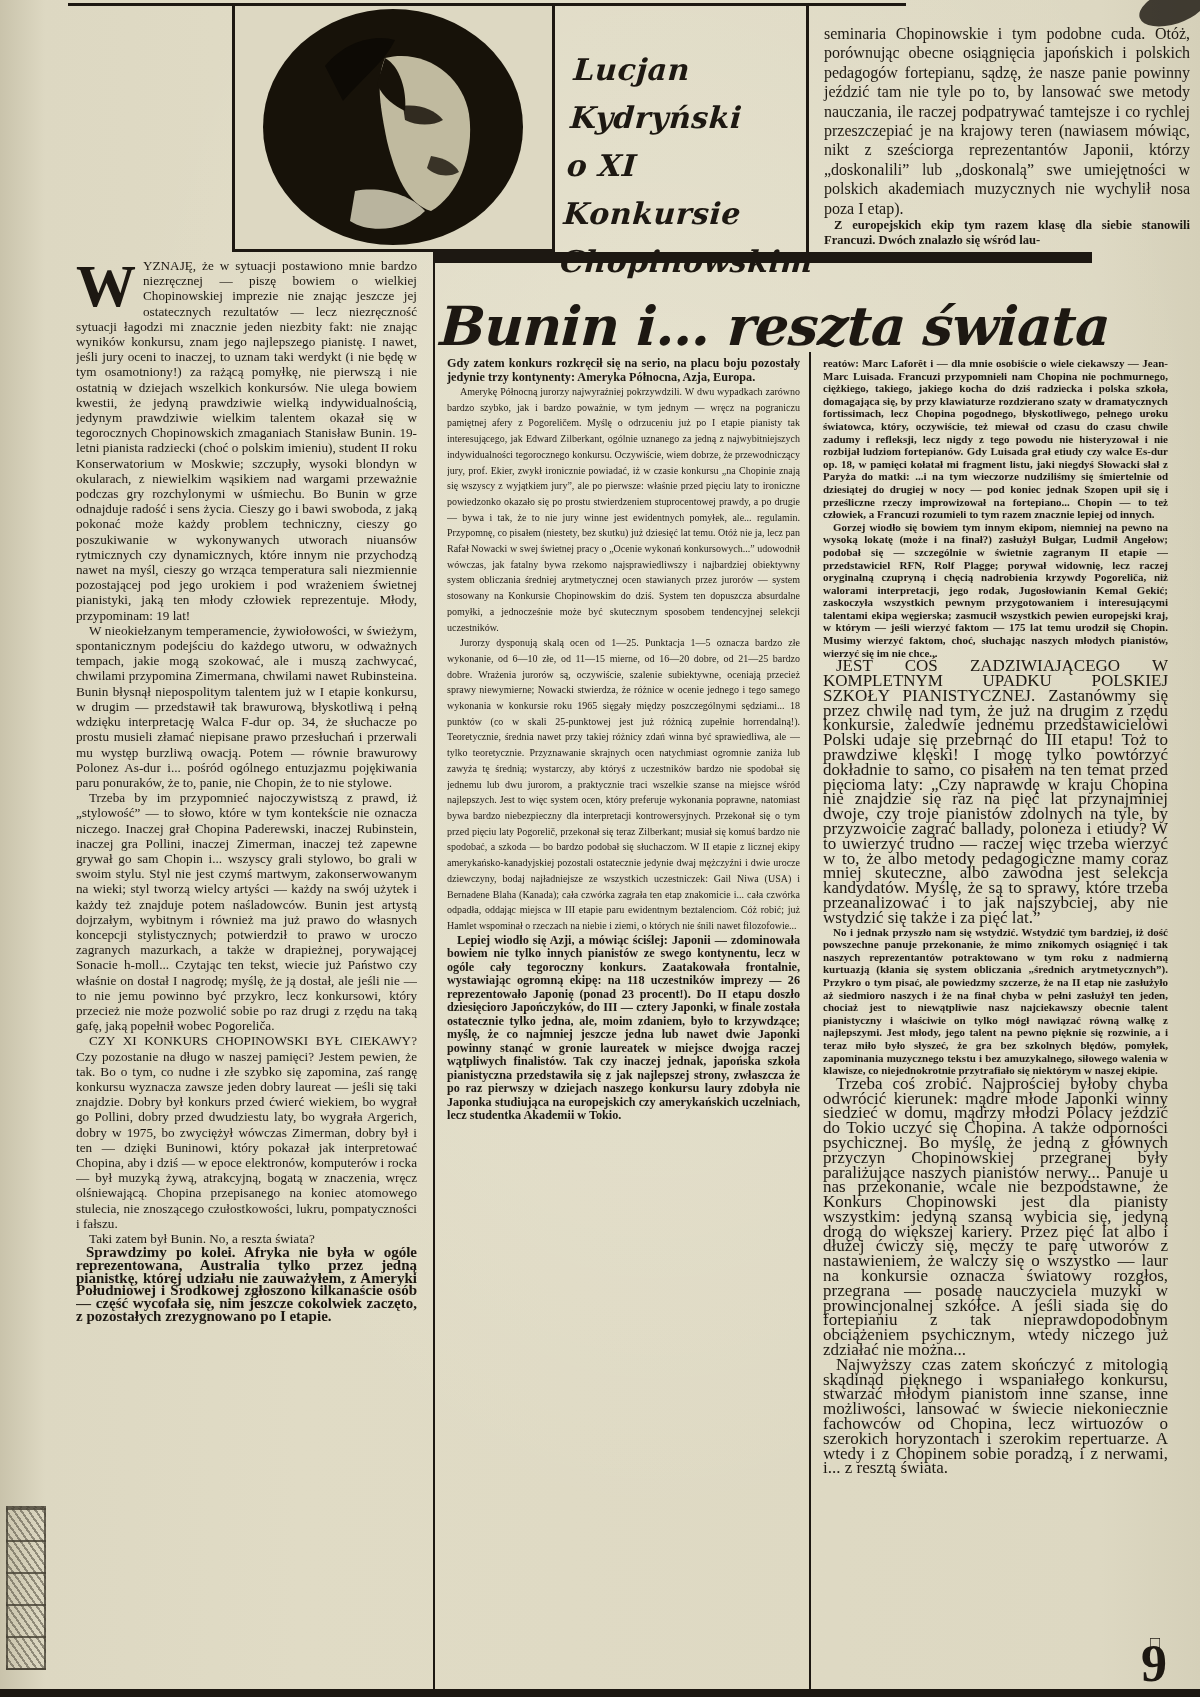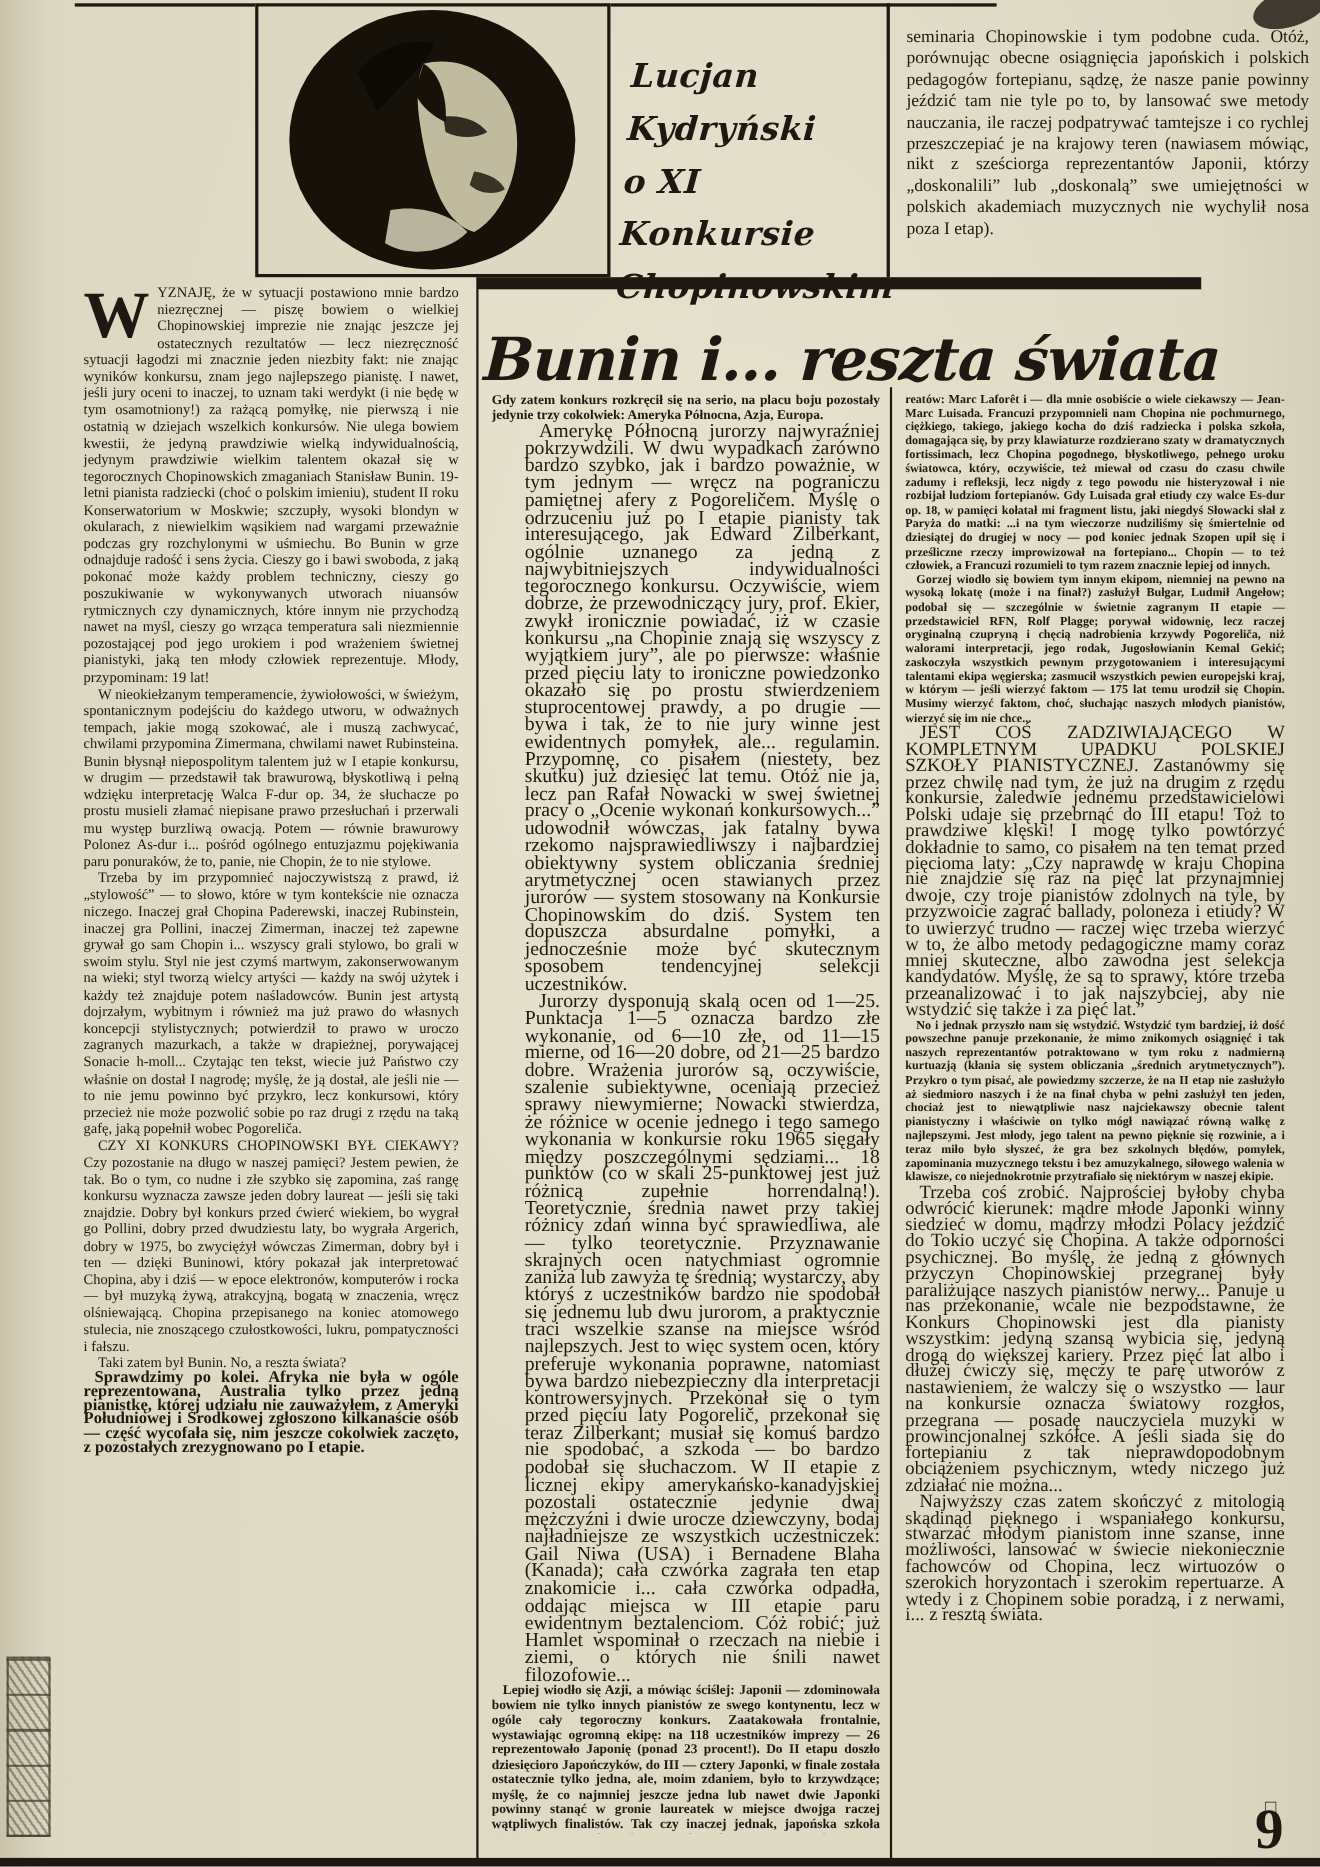--- a/index.html
+++ b/index.html
@@ -30,21 +30,21 @@
   .col{position:absolute;overflow:hidden;}
   #col-left {left:76px; top:258px;width:341px;height:1408px;}
   #col-mid  {left:447px;top:357px;width:353px;height:1310px;}
   #col-right{left:823px;top:357px;width:345px;height:1310px;}
   p{margin:0;text-align:justify;}
   .p-body{text-indent:13px;}
   .p-small{font-weight:bold;text-indent:10px;}
   [data-list] p:first-child{text-indent:0;}
   #col-left  .p-body{font-size:13.2px;line-height:15.2px;}
   #col-left  .p-small{font-size:15px;line-height:12.7px;}
-  #col-mid   .p-body{font-size:18px;line-height:15.7px;margin-left:30px;}
+  #col-mid   .p-body{font-size:10px;line-height:15.7px;}
   #col-mid   .p-small{font-size:12.2px;line-height:13.5px;}
   #col-right .p-body{font-size:17px;line-height:14.8px;}
   #col-right .p-small{font-size:11px;line-height:12.6px;}
   .dropcap{float:left;font-weight:bold;font-size:60px;line-height:46px;padding:5px 7px 0 0;font-family:"Liberation Serif",serif;}
   
   #top-rule{left:68px;top:3px;width:838px;height:3px;}
   #header-rule{left:806px;top:3px;width:3px;height:249px;}
   #title-bar{left:434px;top:252px;width:658px;height:11px;}
   #divider-1{left:433px;top:252px;width:2px;height:1438px;}
   #divider-2{left:809px;top:352px;width:2px;height:1338px;}
@@ -83,39 +83,40 @@
     <div>Lucjan</div>
     <div>Kydryński</div>
     <div>o XI Konkursie</div>
     <div>Chopinowskim</div>
   </div>
 
   <div class="rule" id="header-rule"></div>
 
   <div id="header-col" data-list="header_column">
       <p class="p-body">seminaria Chopinowskie i tym podobne cuda. Otóż, porównując obecne osiągnięcia japońskich i polskich pedagogów fortepianu, sądzę, że nasze panie powinny jeździć tam nie tyle po to, by lansować swe metody nauczania, ile raczej podpatrywać tamtejsze i co rychlej przeszczepiać je na krajowy teren (nawiasem mówiąc, nikt z sześciorga reprezentantów Japonii, którzy „doskonalili” lub „doskonalą” swe umiejętności w polskich akademiach muzycznych nie wychylił nosa poza I etap).</p>
+      <p class="p-small">Z europejskich ekip tym razem klasę dla siebie stanowili Francuzi. Dwóch znalazło się wśród lau-</p>
     </div>
 
   <div class="rule" id="title-bar"></div>
 
   <h1 id="page-title">Bunin i... reszta świata</h1>
 
   <div class="rule" id="divider-1"></div>
   <div class="rule" id="divider-2"></div>
 
   <div class="col" id="col-left" data-list="columns.left">
       <p class="p-body"><span class="dropcap">W</span>YZNAJĘ, że w sytuacji postawiono mnie bardzo niezręcznej — piszę bowiem o wielkiej Chopinowskiej imprezie nie znając jeszcze jej ostatecznych rezultatów — lecz niezręczność sytuacji łagodzi mi znacznie jeden niezbity fakt: nie znając wyników konkursu, znam jego najlepszego pianistę. I nawet, jeśli jury oceni to inaczej, to uznam taki werdykt (i nie będę w tym osamotniony!) za rażącą pomyłkę, nie pierwszą i nie ostatnią w dziejach wszelkich konkursów. Nie ulega bowiem kwestii, że jedyną prawdziwie wielką indywidualnością, jedynym prawdziwie wielkim talentem okazał się w tegorocznych Chopinowskich zmaganiach Stanisław Bunin. 19-letni pianista radziecki (choć o polskim imieniu), student II roku Konserwatorium w Moskwie; szczupły, wysoki blondyn w okularach, z niewielkim wąsikiem nad wargami przeważnie podczas gry rozchylonymi w uśmiechu. Bo Bunin w grze odnajduje radość i sens życia. Cieszy go i bawi swoboda, z jaką pokonać może każdy problem techniczny, cieszy go poszukiwanie w wykonywanych utworach niuansów rytmicznych czy dynamicznych, które innym nie przychodzą nawet na myśl, cieszy go wrząca temperatura sali niezmiennie pozostającej pod jego urokiem i pod wrażeniem świetnej pianistyki, jaką ten młody człowiek reprezentuje. Młody, przypominam: 19 lat!</p>
       <p class="p-body">W nieokiełzanym temperamencie, żywiołowości, w świeżym, spontanicznym podejściu do każdego utworu, w odważnych tempach, jakie mogą szokować, ale i muszą zachwycać, chwilami przypomina Zimermana, chwilami nawet Rubinsteina. Bunin błysnął niepospolitym talentem już w I etapie konkursu, w drugim — przedstawił tak brawurową, błyskotliwą i pełną wdzięku interpretację Walca F-dur op. 34, że słuchacze po prostu musieli złamać niepisane prawo przesłuchań i przerwali mu występ burzliwą owacją. Potem — równie brawurowy Polonez As-dur i... pośród ogólnego entuzjazmu pojękiwania paru ponuraków, że to, panie, nie Chopin, że to nie stylowe.</p>
       <p class="p-body">Trzeba by im przypomnieć najoczywistszą z prawd, iż „stylowość” — to słowo, które w tym kontekście nie oznacza niczego. Inaczej grał Chopina Paderewski, inaczej Rubinstein, inaczej gra Pollini, inaczej Zimerman, inaczej też zapewne grywał go sam Chopin i... wszyscy grali stylowo, bo grali w swoim stylu. Styl nie jest czymś martwym, zakonserwowanym na wieki; styl tworzą wielcy artyści — każdy na swój użytek i każdy też znajduje potem naśladowców. Bunin jest artystą dojrzałym, wybitnym i również ma już prawo do własnych koncepcji stylistycznych; potwierdził to prawo w uroczo zagranych mazurkach, a także w drapieżnej, porywającej Sonacie h-moll... Czytając ten tekst, wiecie już Państwo czy właśnie on dostał I nagrodę; myślę, że ją dostał, ale jeśli nie — to nie jemu powinno być przykro, lecz konkursowi, który przecież nie może pozwolić sobie po raz drugi z rzędu na taką gafę, jaką popełnił wobec Pogoreliča.</p>
       <p class="p-body">CZY XI KONKURS CHOPINOWSKI BYŁ CIEKAWY? Czy pozostanie na długo w naszej pamięci? Jestem pewien, że tak. Bo o tym, co nudne i złe szybko się zapomina, zaś rangę konkursu wyznacza zawsze jeden dobry laureat — jeśli się taki znajdzie. Dobry był konkurs przed ćwierć wiekiem, bo wygrał go Pollini, dobry przed dwudziestu laty, bo wygrała Argerich, dobry w 1975, bo zwyciężył wówczas Zimerman, dobry był i ten — dzięki Buninowi, który pokazał jak interpretować Chopina, aby i dziś — w epoce elektronów, komputerów i rocka — był muzyką żywą, atrakcyjną, bogatą w znaczenia, wręcz olśniewającą. Chopina przepisanego na koniec atomowego stulecia, nie znoszącego czułostkowości, lukru, pompatyczności i fałszu.</p>
       <p class="p-body">Taki zatem był Bunin. No, a reszta świata?</p>
       <p class="p-small">Sprawdzimy po kolei. Afryka nie była w ogóle reprezentowana, Australia tylko przez jedną pianistkę, której udziału nie zauważyłem, z Ameryki Południowej i Środkowej zgłoszono kilkanaście osób — część wycofała się, nim jeszcze cokolwiek zaczęto, z pozostałych zrezygnowano po I etapie.</p>
     </div>
   <div class="col" id="col-mid" data-list="columns.middle">
-      <p class="p-small">Gdy zatem konkurs rozkręcił się na serio, na placu boju pozostały jedynie trzy cokolwiek: Ameryka Północna, Azja, Europa.</p>
+      <p class="p-small">Gdy zatem konkurs rozkręcił się na serio, na placu boju pozostały jedynie trzy kontynenty: Ameryka Północna, Azja, Europa.</p>
       <p class="p-body">Amerykę Północną jurorzy najwyraźniej pokrzywdzili. W dwu wypadkach zarówno bardzo szybko, jak i bardzo poważnie, w tym jednym — wręcz na pograniczu pamiętnej afery z Pogoreličem. Myślę o odrzuceniu już po I etapie pianisty tak interesującego, jak Edward Zilberkant, ogólnie uznanego za jedną z najwybitniejszych indywidualności tegorocznego konkursu. Oczywiście, wiem dobrze, że przewodniczący jury, prof. Ekier, zwykł ironicznie powiadać, iż w czasie konkursu „na Chopinie znają się wszyscy z wyjątkiem jury”, ale po pierwsze: właśnie przed pięciu laty to ironiczne powiedzonko okazało się po prostu stwierdzeniem stuprocentowej prawdy, a po drugie — bywa i tak, że to nie jury winne jest ewidentnych pomyłek, ale... regulamin. Przypomnę, co pisałem (niestety, bez skutku) już dziesięć lat temu. Otóż nie ja, lecz pan Rafał Nowacki w swej świetnej pracy o „Ocenie wykonań konkursowych...” udowodnił wówczas, jak fatalny bywa rzekomo najsprawiedliwszy i najbardziej obiektywny system obliczania średniej arytmetycznej ocen stawianych przez jurorów — system stosowany na Konkursie Chopinowskim do dziś. System ten dopuszcza absurdalne pomyłki, a jednocześnie może być skutecznym sposobem tendencyjnej selekcji uczestników.</p>
       <p class="p-body">Jurorzy dysponują skalą ocen od 1—25. Punktacja 1—5 oznacza bardzo złe wykonanie, od 6—10 złe, od 11—15 mierne, od 16—20 dobre, od 21—25 bardzo dobre. Wrażenia jurorów są, oczywiście, szalenie subiektywne, oceniają przecież sprawy niewymierne; Nowacki stwierdza, że różnice w ocenie jednego i tego samego wykonania w konkursie roku 1965 sięgały między poszczególnymi sędziami... 18 punktów (co w skali 25-punktowej jest już różnicą zupełnie horrendalną!). Teoretycznie, średnia nawet przy takiej różnicy zdań winna być sprawiedliwa, ale — tylko teoretycznie. Przyznawanie skrajnych ocen natychmiast ogromnie zaniża lub zawyża tę średnią; wystarczy, aby któryś z uczestników bardzo nie spodobał się jednemu lub dwu jurorom, a praktycznie traci wszelkie szanse na miejsce wśród najlepszych. Jest to więc system ocen, który preferuje wykonania poprawne, natomiast bywa bardzo niebezpieczny dla interpretacji kontrowersyjnych. Przekonał się o tym przed pięciu laty Pogorelič, przekonał się teraz Zilberkant; musiał się komuś bardzo nie spodobać, a szkoda — bo bardzo podobał się słuchaczom. W II etapie z licznej ekipy amerykańsko-kanadyjskiej pozostali ostatecznie jedynie dwaj mężczyźni i dwie urocze dziewczyny, bodaj najładniejsze ze wszystkich uczestniczek: Gail Niwa (USA) i Bernadene Blaha (Kanada); cała czwórka zagrała ten etap znakomicie i... cała czwórka odpadła, oddając miejsca w III etapie paru ewidentnym beztalenciom. Cóż robić; już Hamlet wspominał o rzeczach na niebie i ziemi, o których nie śnili nawet filozofowie...</p>
       <p class="p-small">Lepiej wiodło się Azji, a mówiąc ściślej: Japonii — zdominowała bowiem nie tylko innych pianistów ze swego kontynentu, lecz w ogóle cały tegoroczny konkurs. Zaatakowała frontalnie, wystawiając ogromną ekipę: na 118 uczestników imprezy — 26 reprezentowało Japonię (ponad 23 procent!). Do II etapu doszło dziesięcioro Japończyków, do III — cztery Japonki, w finale została ostatecznie tylko jedna, ale, moim zdaniem, było to krzywdzące; myślę, że co najmniej jeszcze jedna lub nawet dwie Japonki powinny stanąć w gronie laureatek w miejsce dwojga raczej wątpliwych finalistów. Tak czy inaczej jednak, japońska szkoła pianistyczna przedstawiła się z jak najlepszej strony, zwłaszcza że po raz pierwszy w dziejach naszego konkursu laury zdobyła nie Japonka studiująca na europejskich czy amerykańskich uczelniach, lecz studentka Akademii w Tokio.</p>
     </div>
   <div class="col" id="col-right" data-list="columns.right">
       <p class="p-small">reatów: Marc Laforêt i — dla mnie osobiście o wiele ciekawszy — Jean-Marc Luisada. Francuzi przypomnieli nam Chopina nie pochmurnego, ciężkiego, takiego, jakiego kocha do dziś radziecka i polska szkoła, domagająca się, by przy klawiaturze rozdzierano szaty w dramatycznych fortissimach, lecz Chopina pogodnego, błyskotliwego, pełnego uroku światowca, który, oczywiście, też miewał od czasu do czasu chwile zadumy i refleksji, lecz nigdy z tego powodu nie histeryzował i nie rozbijał ludziom fortepianów. Gdy Luisada grał etiudy czy walce Es-dur op. 18, w pamięci kołatał mi fragment listu, jaki niegdyś Słowacki słał z Paryża do matki: ...i na tym wieczorze nudziliśmy się śmiertelnie od dziesiątej do drugiej w nocy — pod koniec jednak Szopen upił się i prześliczne rzeczy improwizował na fortepiano... Chopin — to też człowiek, a Francuzi rozumieli to tym razem znacznie lepiej od innych.</p>
       <p class="p-small">Gorzej wiodło się bowiem tym innym ekipom, niemniej na pewno na wysoką lokatę (może i na finał?) zasłużył Bułgar, Ludmił Angełow; podobał się — szczególnie w świetnie zagranym II etapie — przedstawiciel RFN, Rolf Plagge; porywał widownię, lecz raczej oryginalną czupryną i chęcią nadrobienia krzywdy Pogoreliča, niż walorami interpretacji, jego rodak, Jugosłowianin Kemal Gekić; zaskoczyła wszystkich pewnym przygotowaniem i interesującymi talentami ekipa węgierska; zasmucił wszystkich pewien europejski kraj, w którym — jeśli wierzyć faktom — 175 lat temu urodził się Chopin. Musimy wierzyć faktom, choć, słuchając naszych młodych pianistów, wierzyć się im nie chce...</p>
       <p class="p-body">JEST COŚ ZADZIWIAJĄCEGO W KOMPLETNYM UPADKU POLSKIEJ SZKOŁY PIANISTYCZNEJ. Zastanówmy się przez chwilę nad tym, że już na drugim z rzędu konkursie, zaledwie jednemu przedstawicielowi Polski udaje się przebrnąć do III etapu! Toż to prawdziwe klęski! I mogę tylko powtórzyć dokładnie to samo, co pisałem na ten temat przed pięcioma laty: „Czy naprawdę w kraju Chopina nie znajdzie się raz na pięć lat przynajmniej dwoje, czy troje pianistów zdolnych na tyle, by przyzwoicie zagrać ballady, poloneza i etiudy? W to uwierzyć trudno — raczej więc trzeba wierzyć w to, że albo metody pedagogiczne mamy coraz mniej skuteczne, albo zawodna jest selekcja kandydatów. Myślę, że są to sprawy, które trzeba przeanalizować i to jak najszybciej, aby nie wstydzić się także i za pięć lat.”</p>
       <p class="p-small">No i jednak przyszło nam się wstydzić. Wstydzić tym bardziej, iż dość powszechne panuje przekonanie, że mimo znikomych osiągnięć i tak naszych reprezentantów potraktowano w tym roku z nadmierną kurtuazją (kłania się system obliczania „średnich arytmetycznych”). Przykro o tym pisać, ale powiedzmy szczerze, że na II etap nie zasłużyło aż siedmioro naszych i że na finał chyba w pełni zasłużył ten jeden, chociaż jest to niewątpliwie nasz najciekawszy obecnie talent pianistyczny i właściwie on tylko mógł nawiązać równą walkę z najlepszymi. Jest młody, jego talent na pewno pięknie się rozwinie, a i teraz miło było słyszeć, że gra bez szkolnych błędów, pomyłek, zapominania muzycznego tekstu i bez amuzykalnego, siłowego walenia w klawisze, co niejednokrotnie przytrafiało się niektórym w naszej ekipie.</p>
       <p class="p-body">Trzeba coś zrobić. Najprościej byłoby chyba odwrócić kierunek: mądre młode Japonki winny siedzieć w domu, mądrzy młodzi Polacy jeździć do Tokio uczyć się Chopina. A także odporności psychicznej. Bo myślę, że jedną z głównych przyczyn Chopinowskiej przegranej były paraliżujące naszych pianistów nerwy... Panuje u nas przekonanie, wcale nie bezpodstawne, że Konkurs Chopinowski jest dla pianisty wszystkim: jedyną szansą wybicia się, jedyną drogą do większej kariery. Przez pięć lat albo i dłużej ćwiczy się, męczy te parę utworów z nastawieniem, że walczy się o wszystko — laur na konkursie oznacza światowy rozgłos, przegrana — posadę nauczyciela muzyki w prowincjonalnej szkółce. A jeśli siada się do fortepianiu z tak nieprawdopodobnym obciążeniem psychicznym, wtedy niczego już zdziałać nie można...</p>

